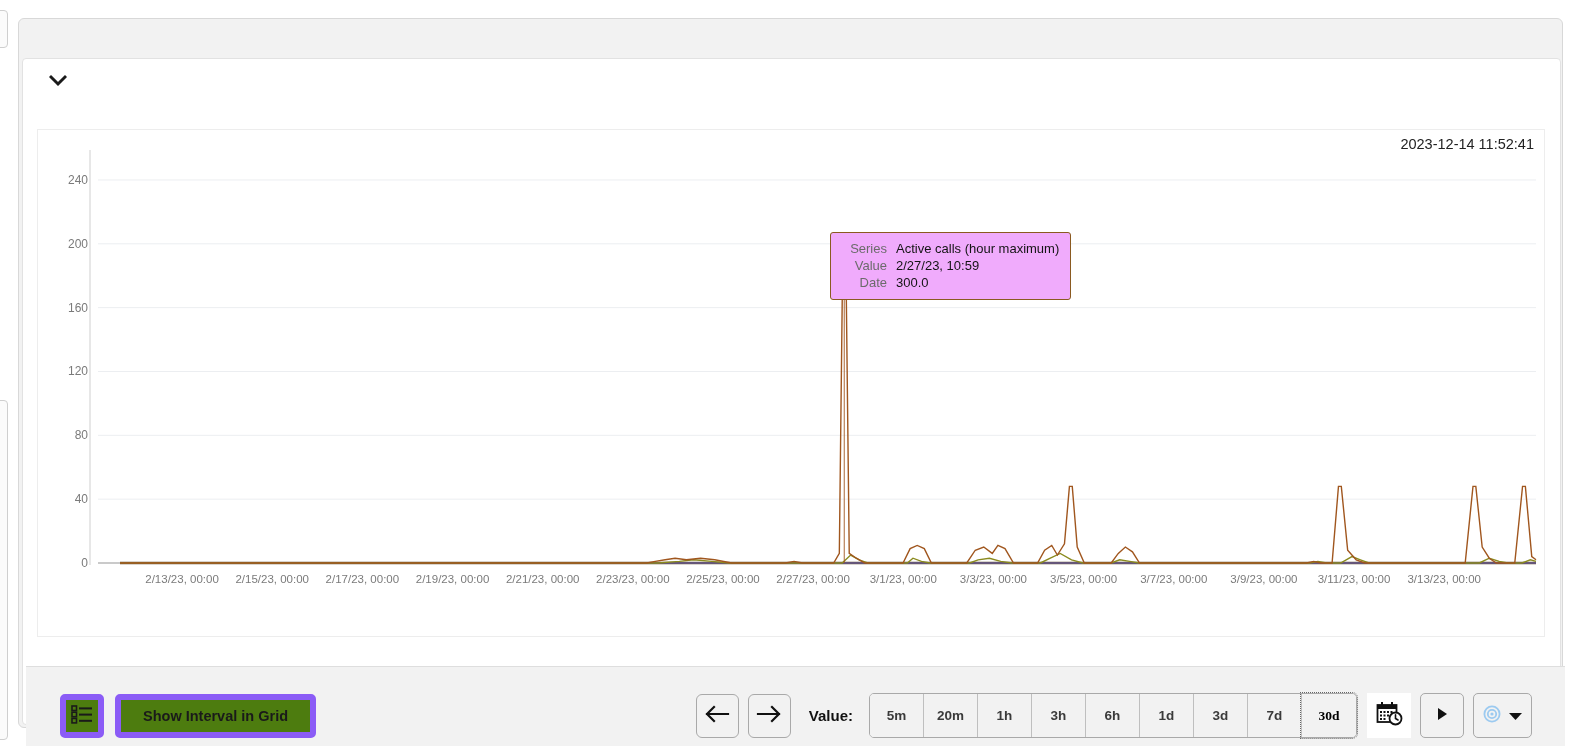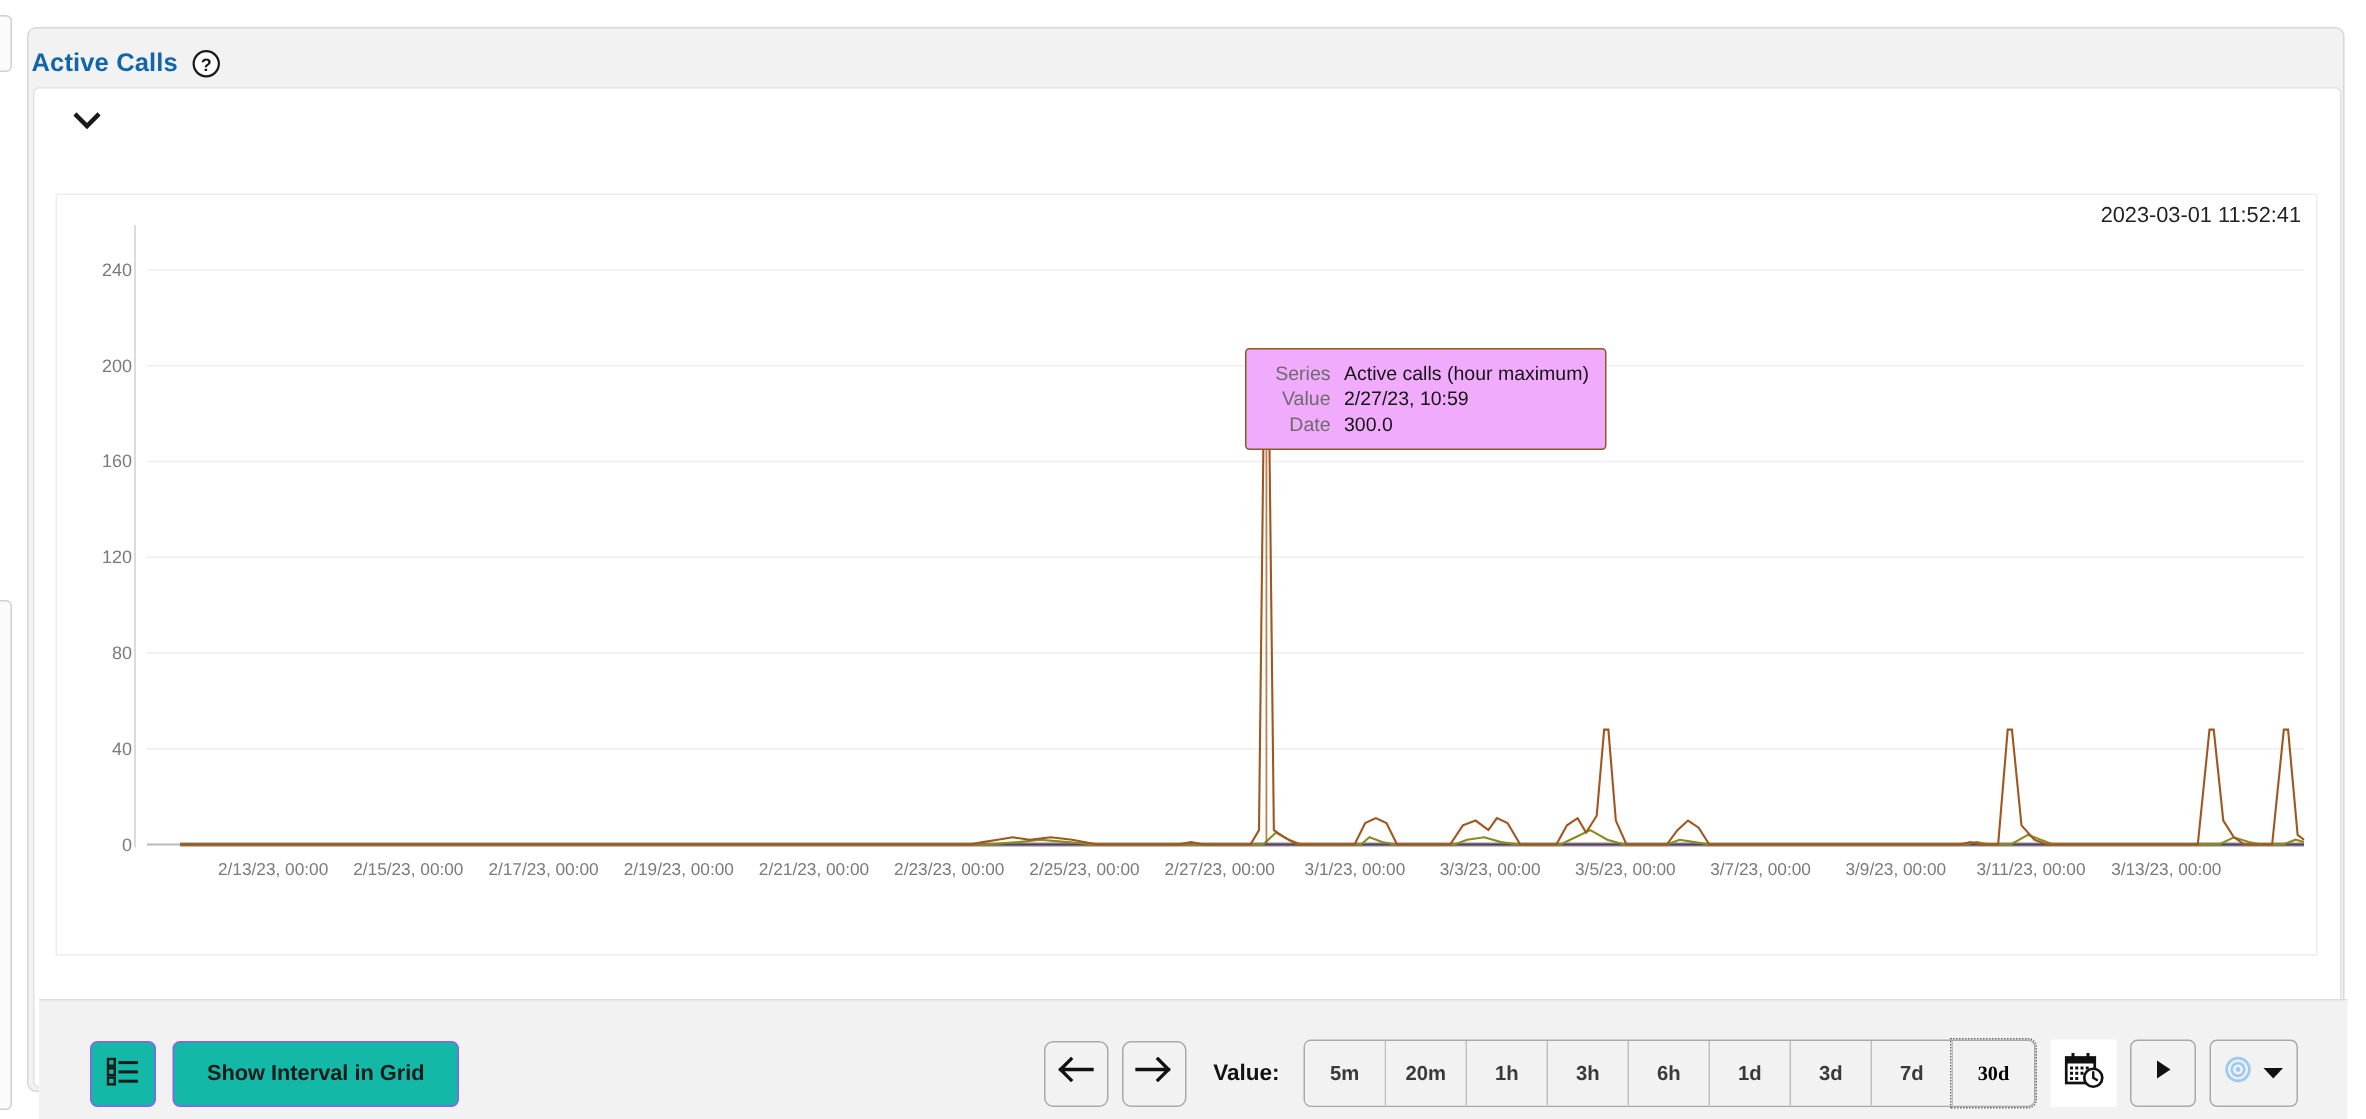--- a/index.html
+++ b/index.html
@@ -111,22 +111,22 @@
     width: 1539px; height: 98px;
     background: #f2f2f2;
     border-top: 1px solid #dedede;
     display: flex;
     align-items: center;
   }
   .tb-left { display: flex; align-items: center; gap: 11px; margin-left: 34px; }
   .tb-right { display: flex; align-items: center; margin-left: auto; margin-right: 33px; gap: 0px; }
 
   .btn {
-    background: #14b8a6;
-    border: 1px solid #8b5cf6;
+    background: #4d7c0f;
+    border: 6px solid #8b5cf6;
     border-radius: 5px;
     height: 44px;
     min-width: 44px;
     display: inline-flex;
     align-items: center;
     justify-content: center;
     font-size: 14px;
     font-weight: bold;
     color: #1a1a1a;
     cursor: pointer;
@@ -218,42 +218,33 @@
   .ytick { font-size: 12px; fill: #7a7a7a; }
 </style>
 </head>
 <body>
 
 <div class="edge-stub top"></div>
 <div class="edge-stub bot"></div>
 
 <div class="panel">
 
-  <div class="panel-header">
-    <span class="panel-title">Active Calls</span>
-    <span class="help-icon">
-      <svg width="19" height="19" viewBox="0 0 19 19">
-        <circle cx="9.5" cy="9.5" r="8.4" fill="#fff" stroke="#1a1a1a" stroke-width="1.5"></circle>
-        <text x="9.5" y="14" text-anchor="middle" font-size="12" font-family="Liberation Sans, sans-serif" font-weight="bold" fill="#1a1a1a">?</text>
-      </svg>
-    </span>
-  </div>
 
   <div class="body">
 
     <div class="collapse-row">
       <span class="chev">
         <svg width="18" height="13" viewBox="0 0 18 13">
           <path d="M2 3 L9 10 L16 3" fill="none" stroke="#1a1a1a" stroke-width="3" stroke-linecap="square"></path>
         </svg>
       </span>
     </div>
 
     <div class="chart-wrap">
-      <div class="timestamp">2023-03-01 11:52:41</div>
+      <div class="timestamp">2023-12-14 11:52:41</div>
 
       <svg class="plot" id="plot-svg" viewBox="0 0 1508 508" preserveAspectRatio="none">
           <line x1="52" y1="20" x2="52" y2="435" stroke="#cfcfcf" stroke-width="1"></line>
           <line x1="60" y1="433" x2="1498" y2="433" stroke="#b9b9b9" stroke-width="1.4"></line>
           <text x="50" y="437" text-anchor="end" class="ytick">0</text>
           <line x1="60" y1="369.15999999999997" x2="1498" y2="369.15999999999997" stroke="#eceef1" stroke-width="1"></line>
           <text x="50" y="373.15999999999997" text-anchor="end" class="ytick">40</text>
           <line x1="60" y1="305.32" x2="1498" y2="305.32" stroke="#eceef1" stroke-width="1"></line>
           <text x="50" y="309.32" text-anchor="end" class="ytick">80</text>
           <line x1="60" y1="241.48000000000002" x2="1498" y2="241.48000000000002" stroke="#eceef1" stroke-width="1"></line>

